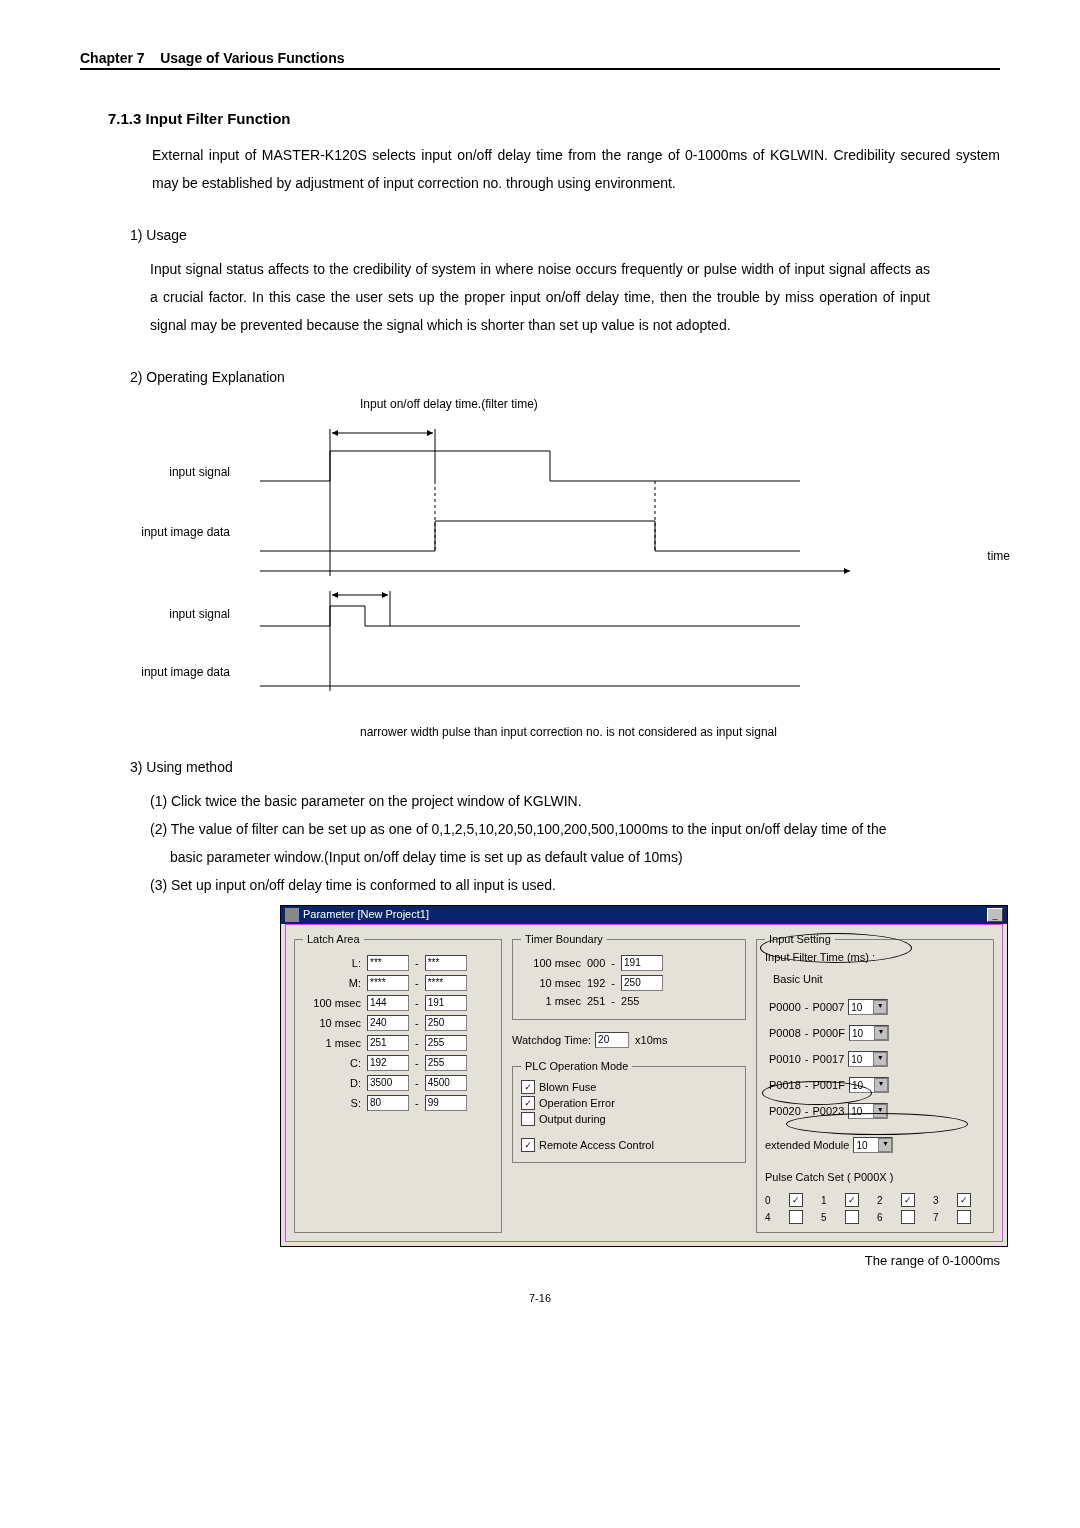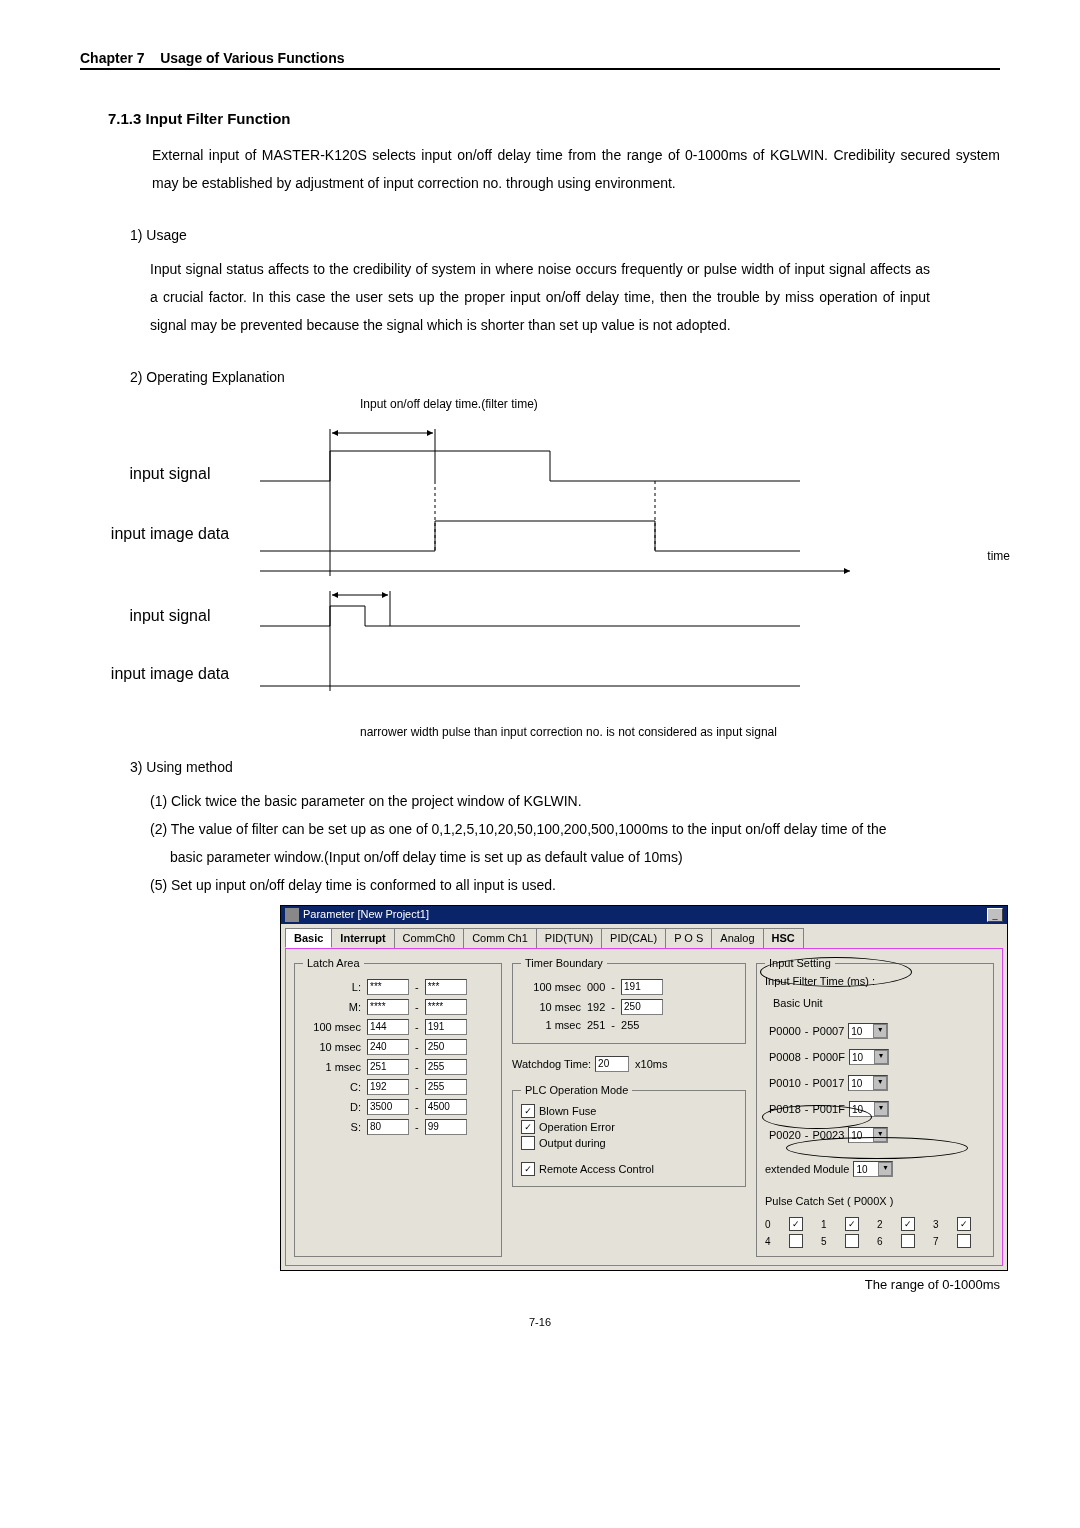--- a/index.html
+++ b/index.html
@@ -45,21 +45,21 @@
     height: 320px;
     margin: 0 auto 8px 160px;
     font-size: 12px;
   }
   .diag-label-top {
     position: absolute;
     top: 0;
     left: 120px;
   }
   .diag-axis-label { position: absolute; right: -30px; top: 152px; font-size: 12px; }
-  .diag-row-label { position: absolute; text-align: center; width: 120px; font-size: 16px;}
+  .diag-row-label { position: absolute; text-align: right; width: 120px; font-size: 12px;}
   .narrower-note { margin-left: 280px; font-size: 12px; margin-bottom: 20px;}
   .page-no { text-align: center; margin-top: 24px; font-size: 11px;}
 
   
   .dialog {
     width: 726px;
     margin: 6px auto 6px 200px;
     border: 1px solid #000;
     background: #e4e2d8;
     font-family: "Tahoma", sans-serif;
@@ -237,38 +237,27 @@
     <line x1="20" y1="275" x2="560" y2="275" stroke="#000"></line>
   </svg>
 </div>
 <div class="narrower-note">narrower width pulse than input correction no. is not considered as input signal</div>
 
 <div class="subhead">3) Using method</div>
 <div class="method-list">
   <div>(1) Click twice the basic parameter on the project window of KGLWIN.</div>
   <div>(2) The value of filter can be set up as one of 0,1,2,5,10,20,50,100,200,500,1000ms to the input on/off delay time of the</div>
   <div class="indent">basic parameter window.(Input on/off delay time is set up as default value of 10ms)</div>
-  <div>(5) Set up input on/off delay time is conformed to all input is used.</div>
+  <div>(3) Set up input on/off delay time is conformed to all input is used.</div>
 </div>
 
 <div class="dialog">
   <div class="titlebar">
     <span><span class="tb-icon"></span><span>Parameter [New Project1]</span></span>
     <span class="close-btn">_</span>
-  </div>
-  <div class="tabs">
-    <div class="tab selected">Basic</div>
-    <div class="tab" style="font-weight:bold">Interrupt</div>
-    <div class="tab">CommCh0</div>
-    <div class="tab">Comm Ch1</div>
-    <div class="tab">PID(TUN)</div>
-    <div class="tab">PID(CAL)</div>
-    <div class="tab">P O S</div>
-    <div class="tab">Analog</div>
-    <div class="tab" style="font-weight:bold">HSC</div>
   </div>
   <div class="dialog-body">
 
     <fieldset style="width:190px">
       <legend>Latch Area</legend>
       <div class="row">
           <label class="rl">L:</label>
         <span class="txt">***</span>
           <span class="dash">-</span>
         <span class="txt">***</span>

